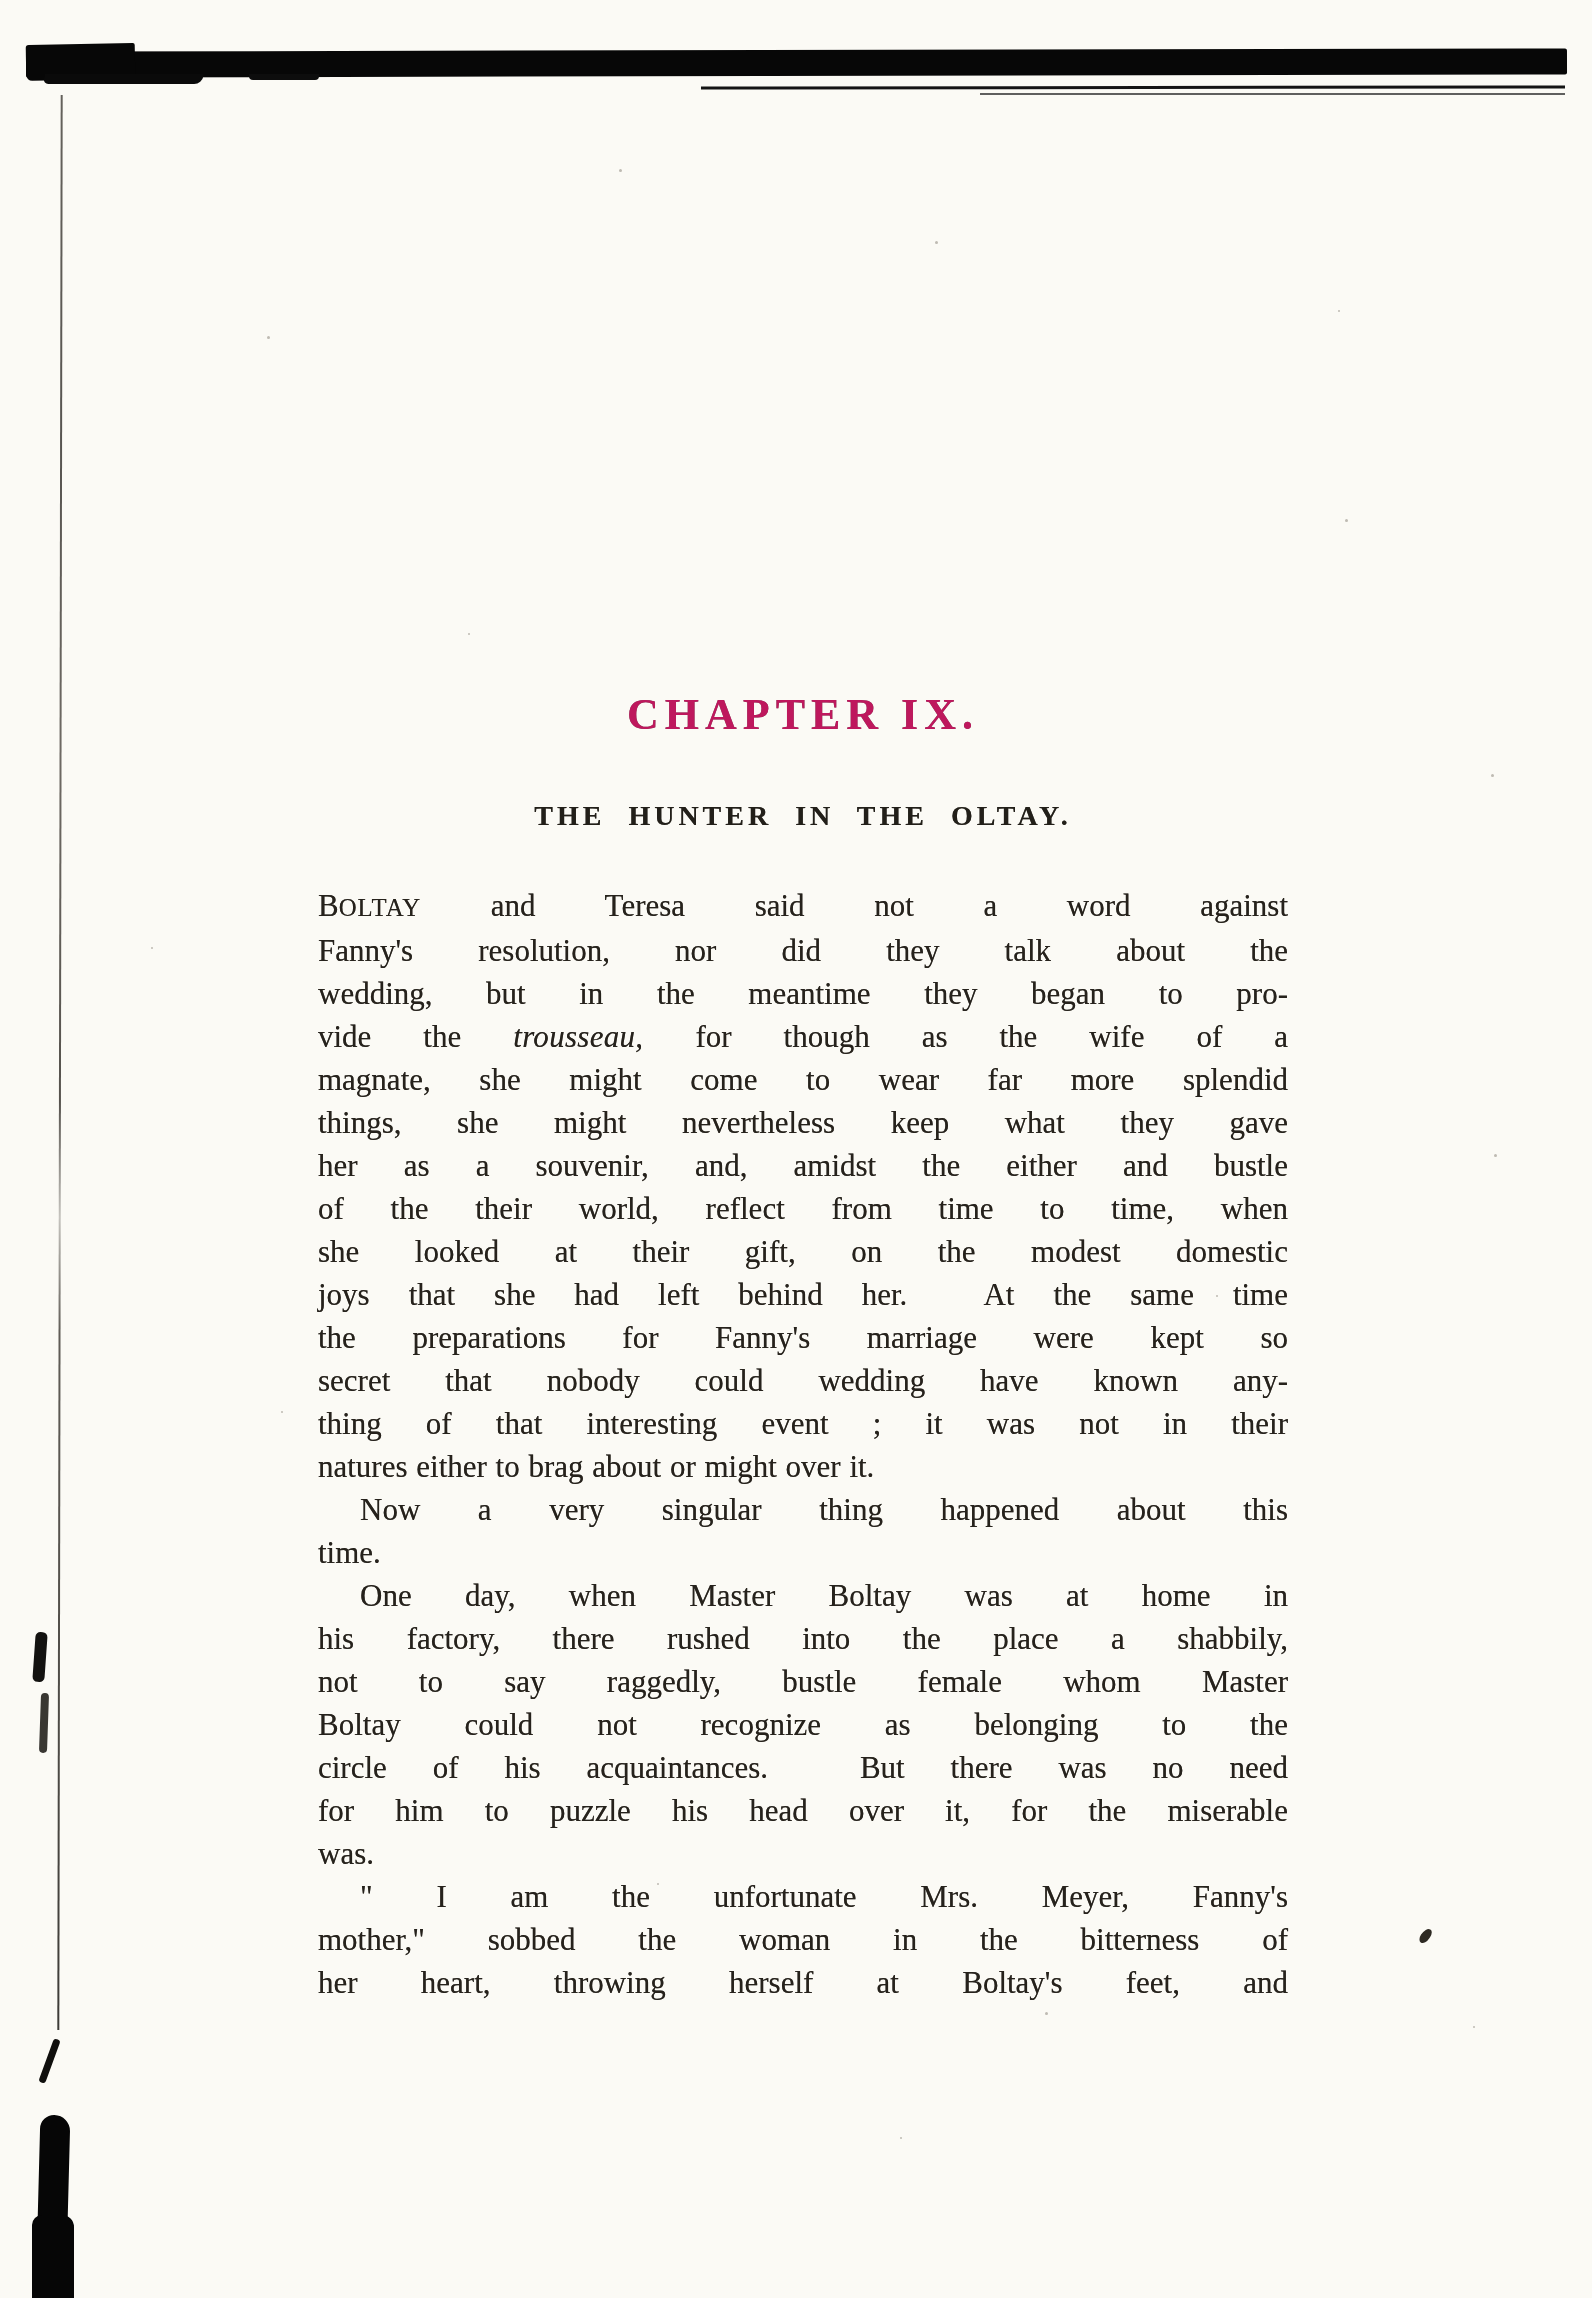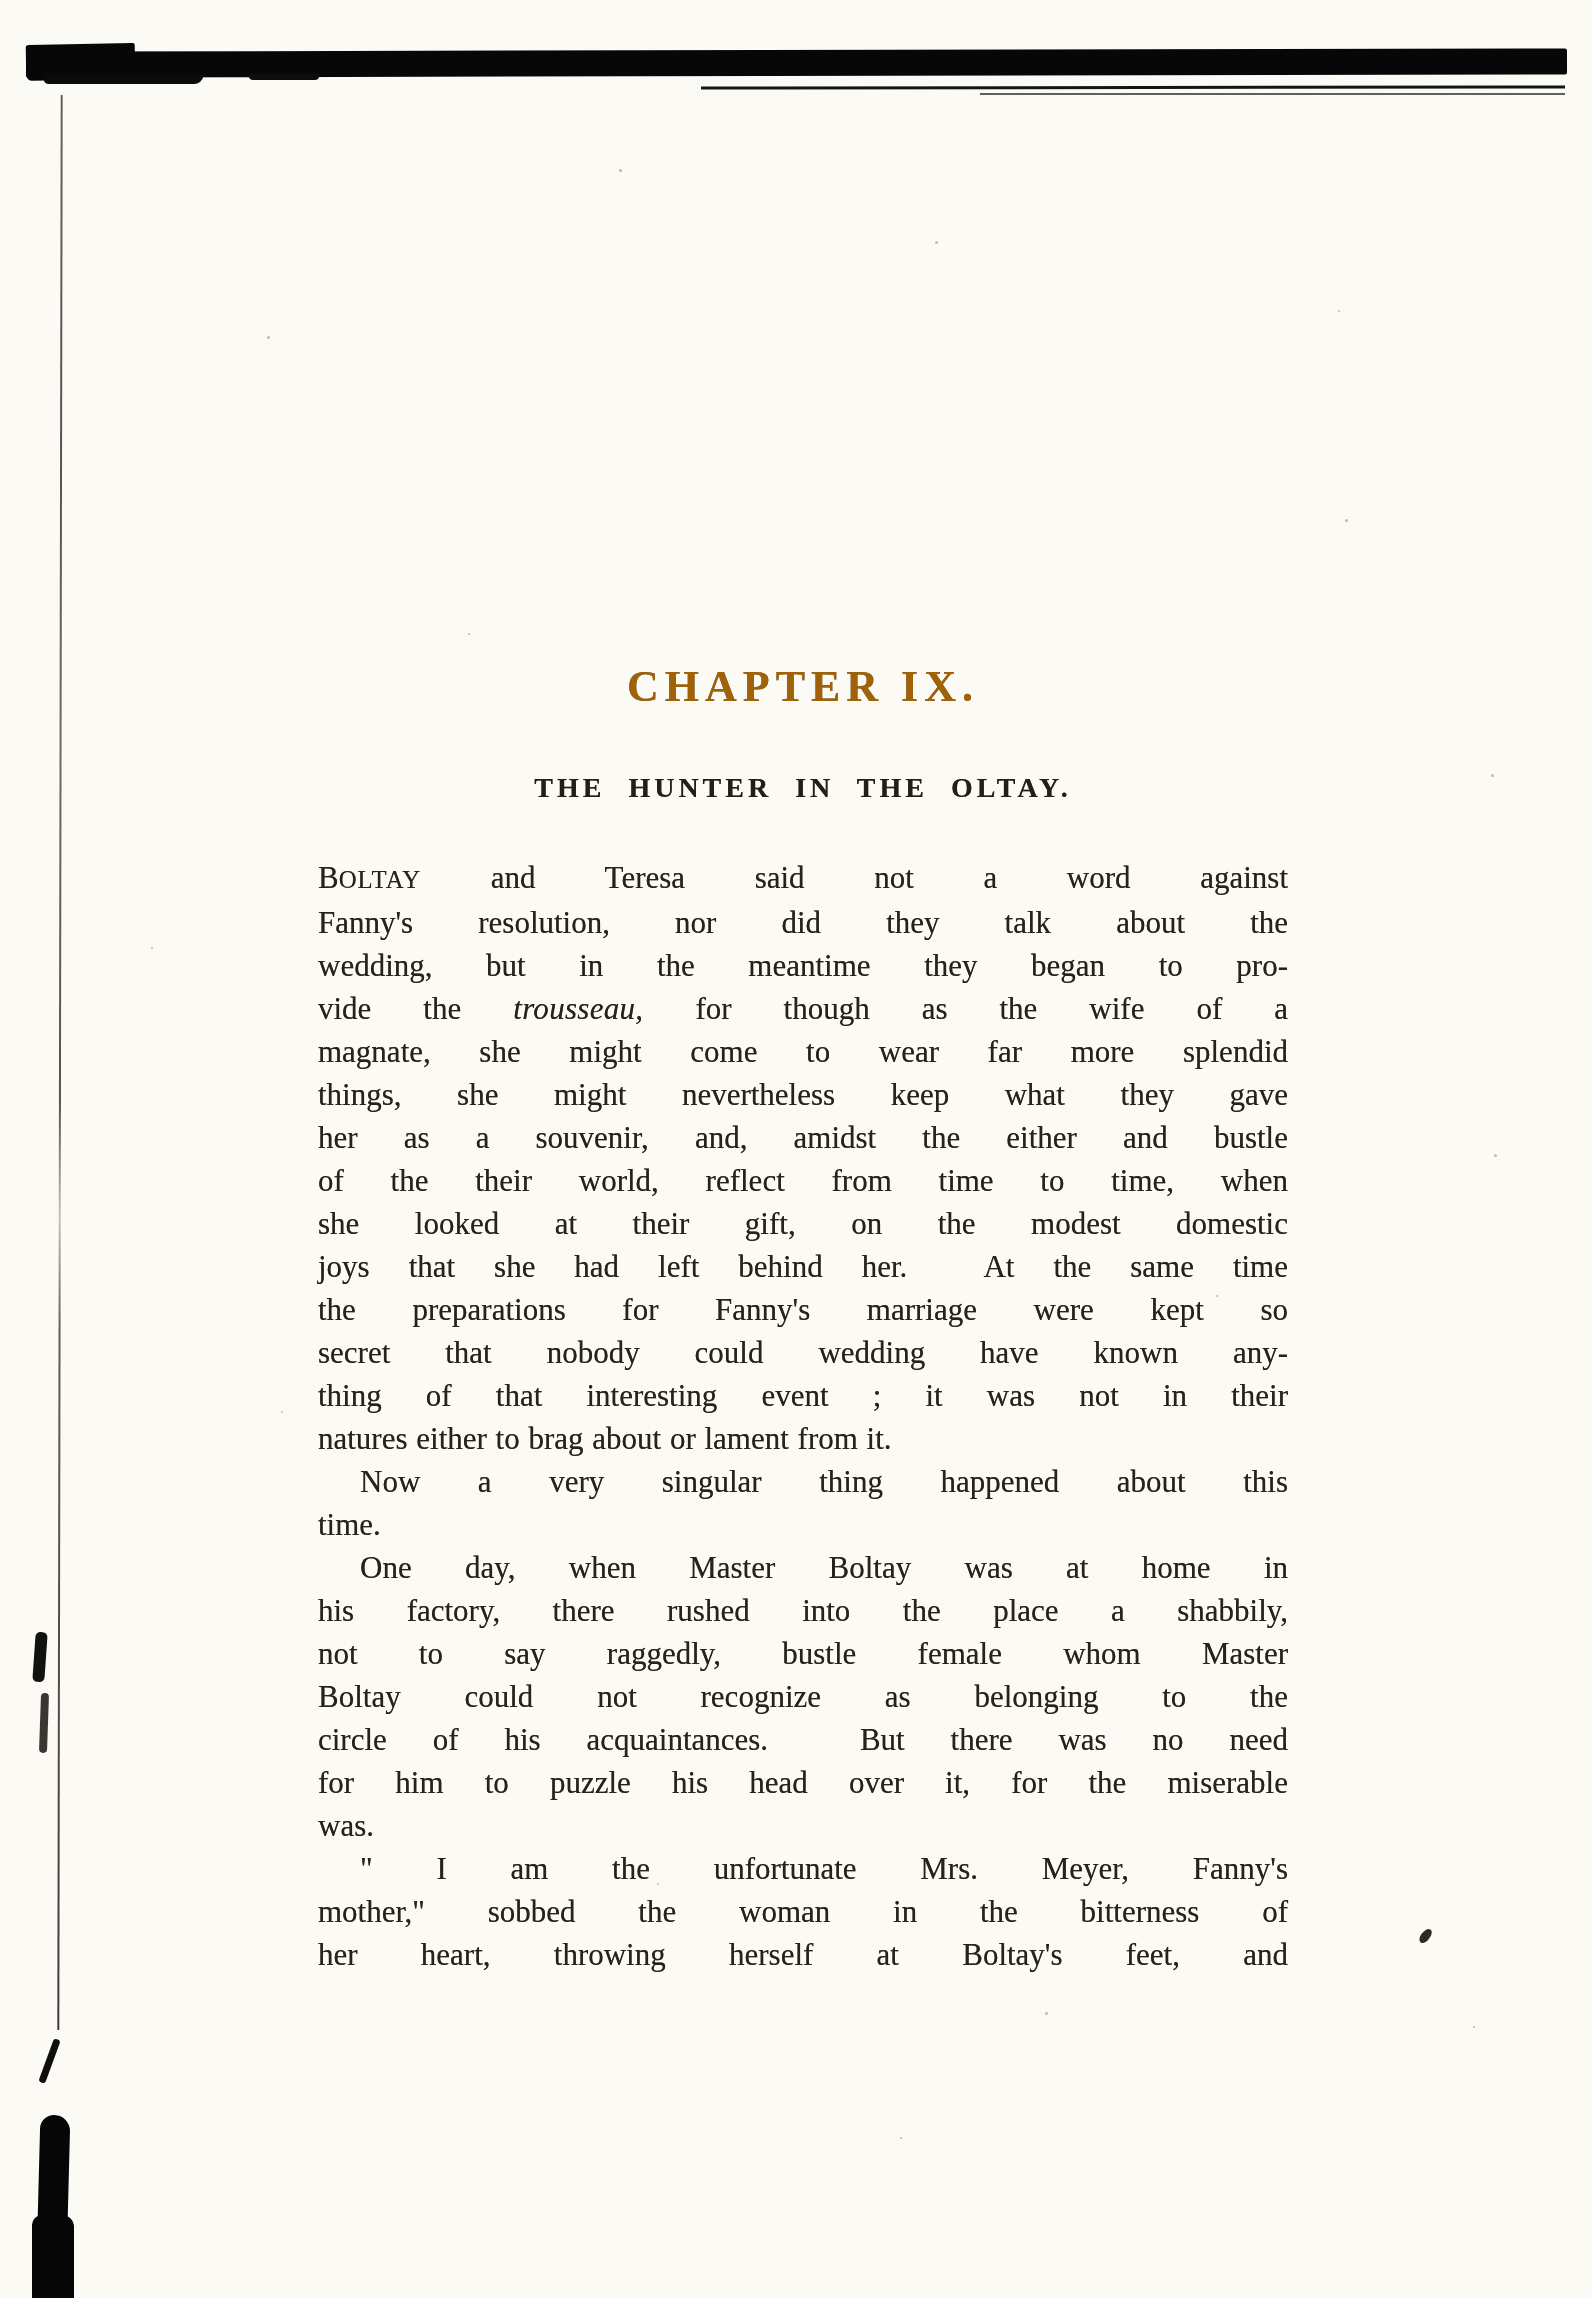--- a/index.html
+++ b/index.html
@@ -130,38 +130,38 @@
       <div class="speck" style="left: 1494px; top: 1154px; width: 3px; height: 3px;"></div>
       <div class="speck" style="left: 281px; top: 1411px; width: 2px; height: 2px;"></div>
       <div class="speck" style="left: 1216px; top: 1295px; width: 2px; height: 2px;"></div>
       <div class="speck" style="left: 657px; top: 1883px; width: 2px; height: 2px;"></div>
       <div class="speck" style="left: 1045px; top: 2012px; width: 3px; height: 3px;"></div>
       <div class="speck" style="left: 900px; top: 2137px; width: 2px; height: 2px;"></div>
       <div class="speck" style="left: 1473px; top: 2026px; width: 2px; height: 2px;"></div>
     </div>
 
   <div class="content">
-    <h1 class="chapter-title" style="color: #a16207;">CHAPTER IX.</h1>
+    <h1 class="chapter-title" style="color: #be185d; margin-top: 28px;">CHAPTER IX.</h1>
     <h2 class="chapter-subtitle">THE HUNTER IN THE OLTAY.</h2>
     <div class="body-text">
         <div class="para">
           <div class="line"><span class="seg-n">B</span><span class="seg-sc">OLTAY</span><span class="seg-n"> and Teresa said not a word against</span></div>
           <div class="line"><span class="seg-n">Fanny's resolution, nor did they talk about the</span></div>
           <div class="line"><span class="seg-n">wedding, but in the meantime they began to pro-</span></div>
           <div class="line"><span class="seg-n">vide the </span><span class="seg-i">trousseau,</span><span class="seg-n"> for though as the wife of a</span></div>
           <div class="line"><span class="seg-n">magnate, she might come to wear far more splendid</span></div>
           <div class="line"><span class="seg-n">things, she might nevertheless keep what they gave</span></div>
           <div class="line"><span class="seg-n">her as a souvenir, and, amidst the either and bustle</span></div>
           <div class="line"><span class="seg-n">of the their world, reflect from time to time, when</span></div>
           <div class="line"><span class="seg-n">she looked at their gift, on the modest domestic</span></div>
           <div class="line"><span class="seg-n">joys that she had left behind her.&nbsp; At the same time</span></div>
           <div class="line"><span class="seg-n">the preparations for Fanny's marriage were kept so</span></div>
           <div class="line"><span class="seg-n">secret that nobody could wedding have known any-</span></div>
           <div class="line"><span class="seg-n">thing of that interesting event ; it was not in their</span></div>
-          <div class="line end"><span class="seg-n">natures either to brag about or lament from it.</span></div>
+          <div class="line end"><span class="seg-n">natures either to brag about or might over it.</span></div>
         </div>
         <div class="para">
           <div class="line indent"><span class="seg-n">Now a very singular thing happened about this</span></div>
           <div class="line end"><span class="seg-n">time.</span></div>
         </div>
         <div class="para">
           <div class="line indent"><span class="seg-n">One day, when Master Boltay was at home in</span></div>
           <div class="line"><span class="seg-n">his factory, there rushed into the place a shabbily,</span></div>
           <div class="line"><span class="seg-n">not to say raggedly, bustle female whom Master</span></div>
           <div class="line"><span class="seg-n">Boltay could not recognize as belonging to the</span></div>

